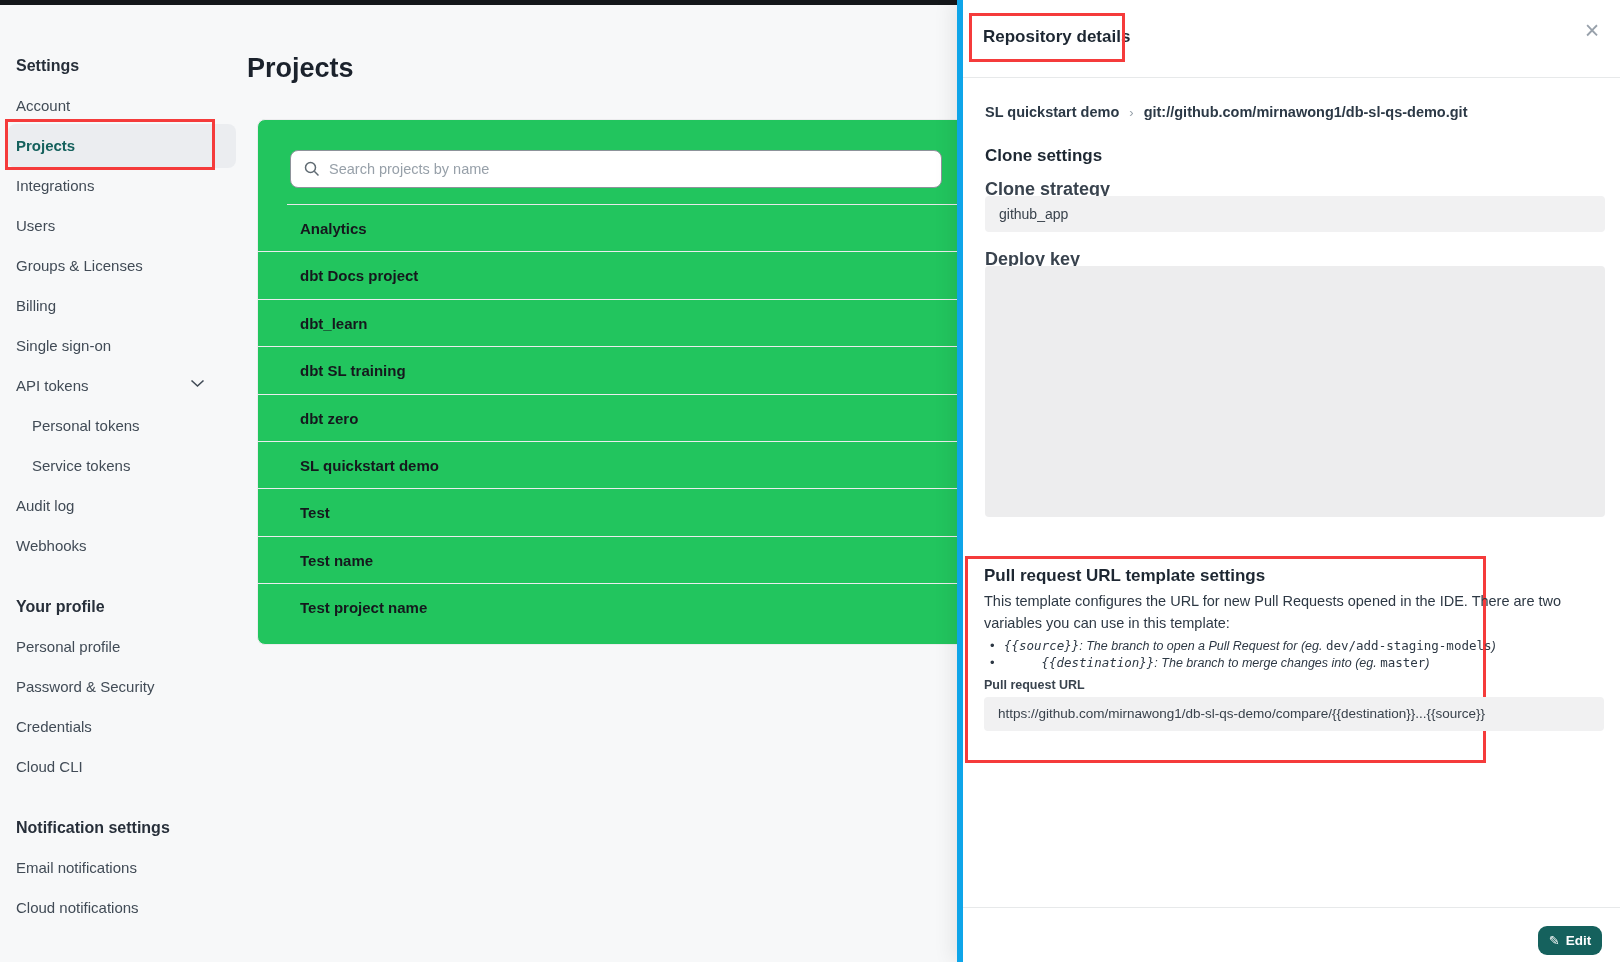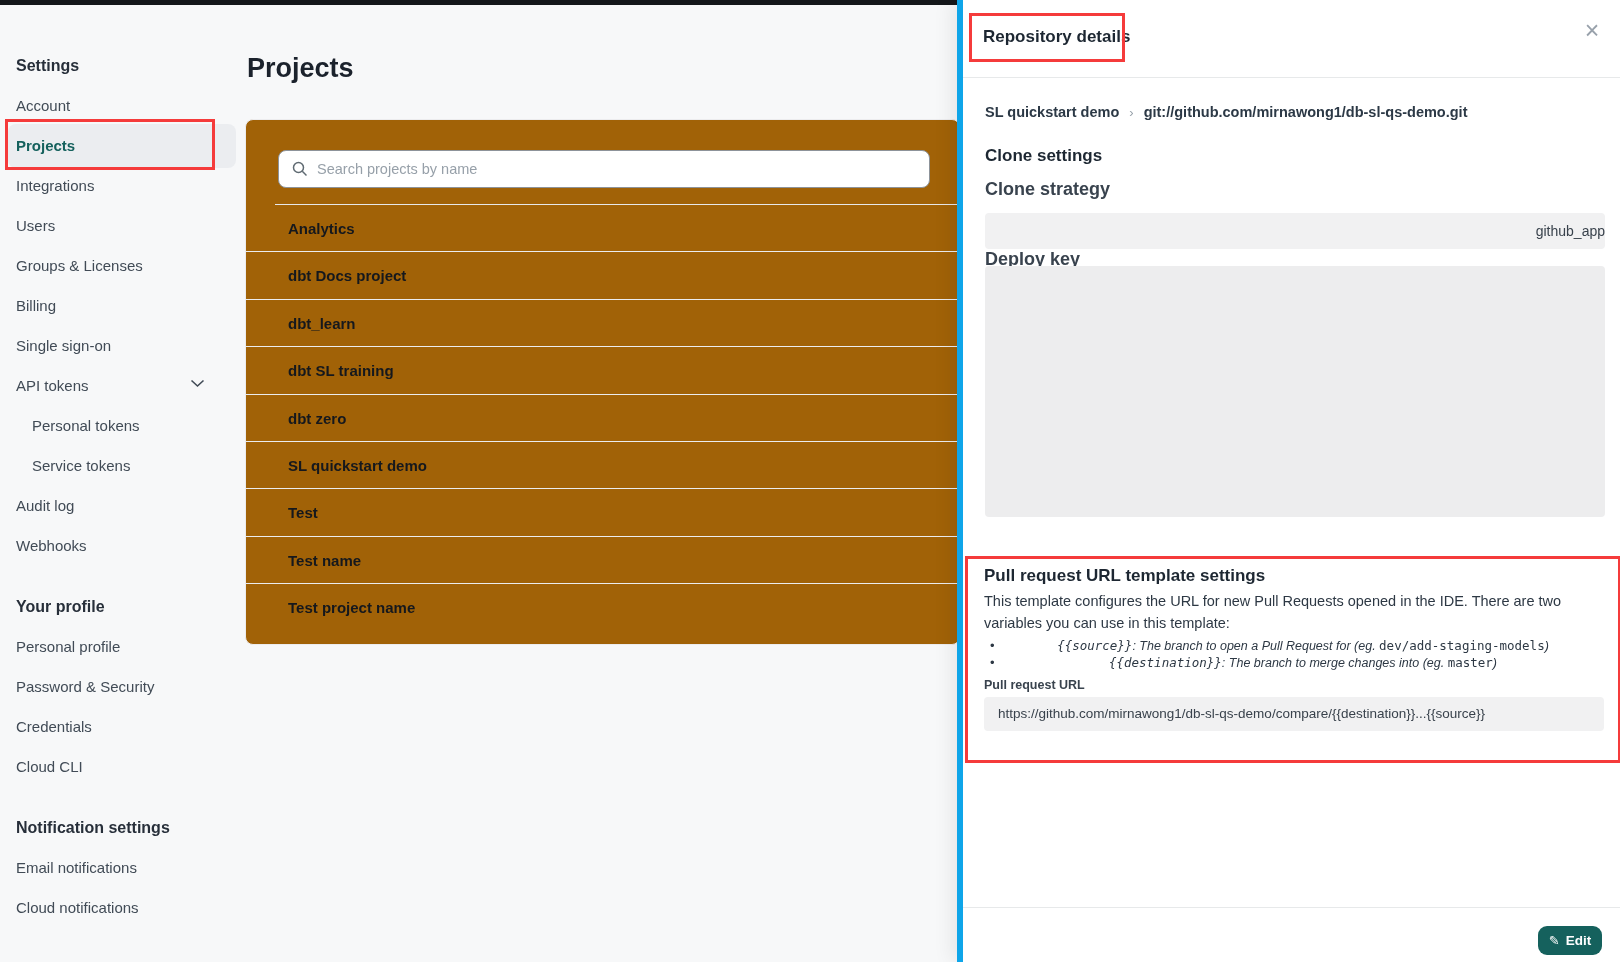--- a/index.html
+++ b/index.html
@@ -19,21 +19,21 @@
   .sb-item { position:relative; height:40px; line-height:40px; padding-left:16px; font-size:15px; color:#414b56; cursor:pointer; }
   .sb-item.indent { padding-left:32px; }
   .sb-item .sb-label { position:relative; z-index:3; }
   .sb-item.active .sb-label { color:var(--accent); font-weight:700; }
   .pill { position:absolute; left:8px; right:9px; top:-2px; bottom:-2px; background:#ebedf0; border-radius:8px; z-index:1; }
   .chev { position:absolute; right:40px; top:13px; z-index:3; line-height:0; cursor:pointer; }
   .ann-projects { position:absolute; left:5px; top:-7px; width:210px; height:51px; border:3px solid var(--red); z-index:10; pointer-events:none; }
 
   
   .page-title { position:absolute; left:247px; top:52px; font-size:27px; line-height:32px; font-weight:700; color:#1b222c; }
-  .card { position:absolute; left:245px; top:119px; width:715px; height:526px; background:#a16207; border:1px solid #ececee; border-radius:8px; }
+  .card { position:absolute; left:257px; top:119px; width:715px; height:526px; background:#22c55e; border:1px solid #ececee; border-radius:8px; }
   .search-wrap { position:absolute; left:32px; top:30px; width:652px; height:38px; }
   .search-wrap svg { position:absolute; left:14px; top:11px; }
   .search-input { width:100%; height:100%; border:1.5px solid #8d939a; border-radius:8px; padding:0 12px 0 38px; font-size:14.5px; color:#333b45; background:#fff; outline:none; font-family:inherit; }
   .search-input::placeholder { color:#97a0a9; }
   .card-divider { position:absolute; left:29px; right:0; top:84px; height:1px; background:#e7e8ea; }
   .rows { position:absolute; left:0; right:0; top:85px; }
   .row { height:47.4px; line-height:47.4px; padding-left:42px; font-size:15px; font-weight:700; color:#15181d; border-bottom:1px solid #ebecee; cursor:pointer; }
   .row:last-child { border-bottom:none; }
 
   
@@ -44,21 +44,21 @@
   .hdr-divider { position:absolute; left:0; right:0; top:77px; height:1px; background:#e7e9ea; }
 
   .breadcrumb { position:absolute; left:22px; top:104px; display:flex; align-items:center; gap:10px; font-size:14.5px; font-weight:700; color:#2c3946; }
   .crumb-sep { color:#97a1aa; font-weight:400; font-size:13px; }
 
   .sec-heading { position:absolute; left:22px; font-size:17px; font-weight:700; color:#1d2732; }
   .field-label { position:absolute; left:22px; font-size:18px; font-weight:700; color:#39434e; }
   .ro-field { position:absolute; left:22px; width:620px; height:36px; background:#f1f1f2; border-radius:4px; line-height:36px; padding-left:14px; font-size:14px; color:#39424c; }
   .deploy-box { position:absolute; left:22px; top:266px; width:620px; height:251px; background:#ededee; border-radius:4px; }
 
-  .pr-box { position:absolute; left:2px; top:556px; width:656px; height:207px; border:3px solid var(--red); padding:4px 16px 0 16px; }
+  .pr-box { position:absolute; left:2px; top:556px; width:521px; height:207px; border:3px solid var(--red); padding:4px 16px 0 16px; }
   .pr-heading { margin-top:2px; font-size:17px; font-weight:700; color:#1d2732; line-height:22px; }
   .pr-desc { margin-top:4px; font-size:14.5px; line-height:21.5px; color:#2d3844; width:616px; }
   .pr-bullets { margin-top:4px; list-style:none; }
   .pr-bullets li { position:relative; padding-left:20px; line-height:16.5px; font-size:13px; color:#2d3844; white-space:nowrap;text-align:center; }
   .pr-bullets li::before { content:"•"; position:absolute; left:6px; color:#2d3844; }
   .b-var { font-family:"DejaVu Sans Mono","Liberation Mono",monospace; font-style:italic; font-size:12.5px; }
   .b-text { font-style:italic; font-size:12.5px; }
   .b-ex { font-family:"DejaVu Sans Mono","Liberation Mono",monospace; font-size:12.5px; }
   .pr-url-label { margin-top:7px; font-size:12.5px; font-weight:700; color:#39434e; }
   .pr-url-field { margin-top:5px; width:620px; height:34px; background:#f1f1f2; border-radius:4px; line-height:34px; padding-left:14px; font-size:13.5px; color:#39424c; white-space:nowrap; overflow:hidden; }
@@ -135,21 +135,21 @@
   <div class="hdr-divider"></div>
 
   <div class="breadcrumb">
     <span>SL quickstart demo</span>
     <span class="crumb-sep">›</span>
     <span>git://github.com/mirnawong1/db-sl-qs-demo.git</span>
   </div>
 
   <div class="sec-heading" style="top:146px;">Clone settings</div>
   <div class="field-label" style="top:179px;">Clone strategy</div>
-  <div class="ro-field" style="top:213px;text-align:right;">github_app</div>
+  <div class="ro-field" style="top:196px;">github_app</div>
   <div class="field-label" style="top:249px;">Deploy key</div>
   <div class="deploy-box"></div>
 
   <section class="pr-box">
     <div class="pr-heading">Pull request URL template settings</div>
     <p class="pr-desc">This template configures the URL for new Pull Requests opened in the IDE. There are two variables you can use in this template:</p>
     <ul class="pr-bullets">
         <li><span class="b-var">{{source}}</span><span class="b-text">: The branch to open a Pull Request for (eg. </span><span class="b-ex">dev/add-staging-models</span><span class="b-text">)</span></li>
         <li><span class="b-var">{{destination}}</span><span class="b-text">: The branch to merge changes into (eg. </span><span class="b-ex">master</span><span class="b-text">)</span></li>
       </ul>

